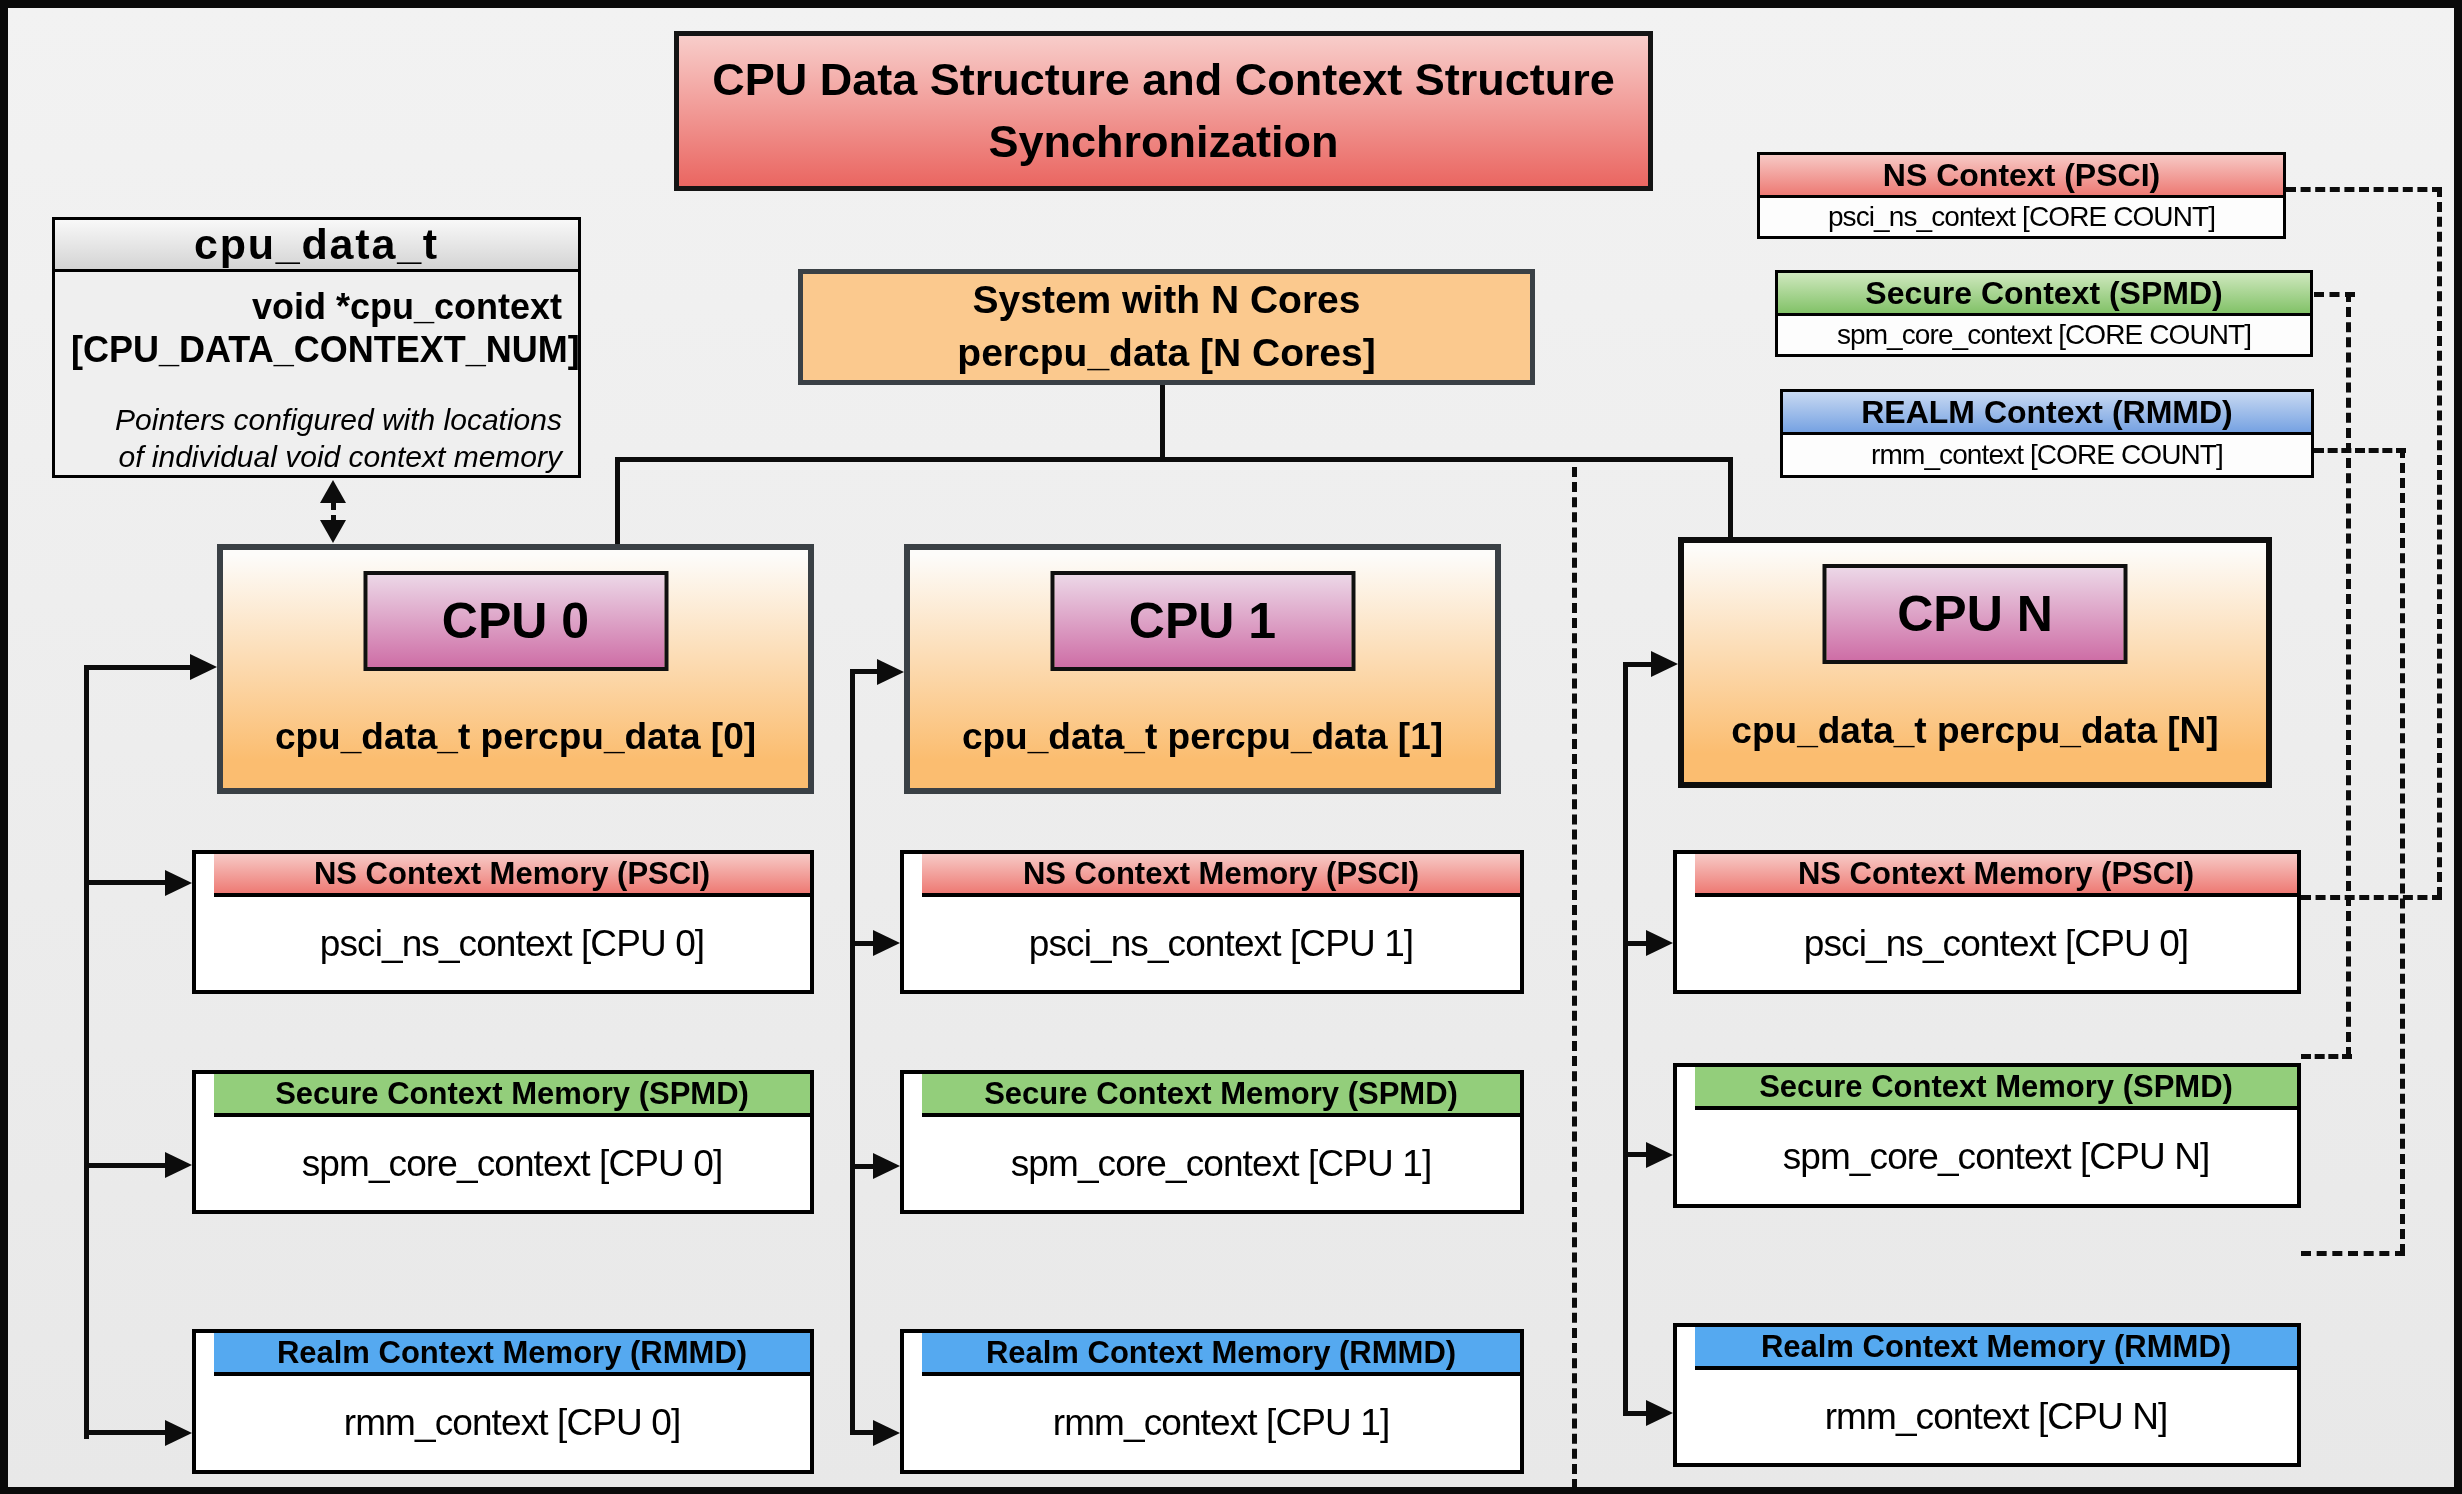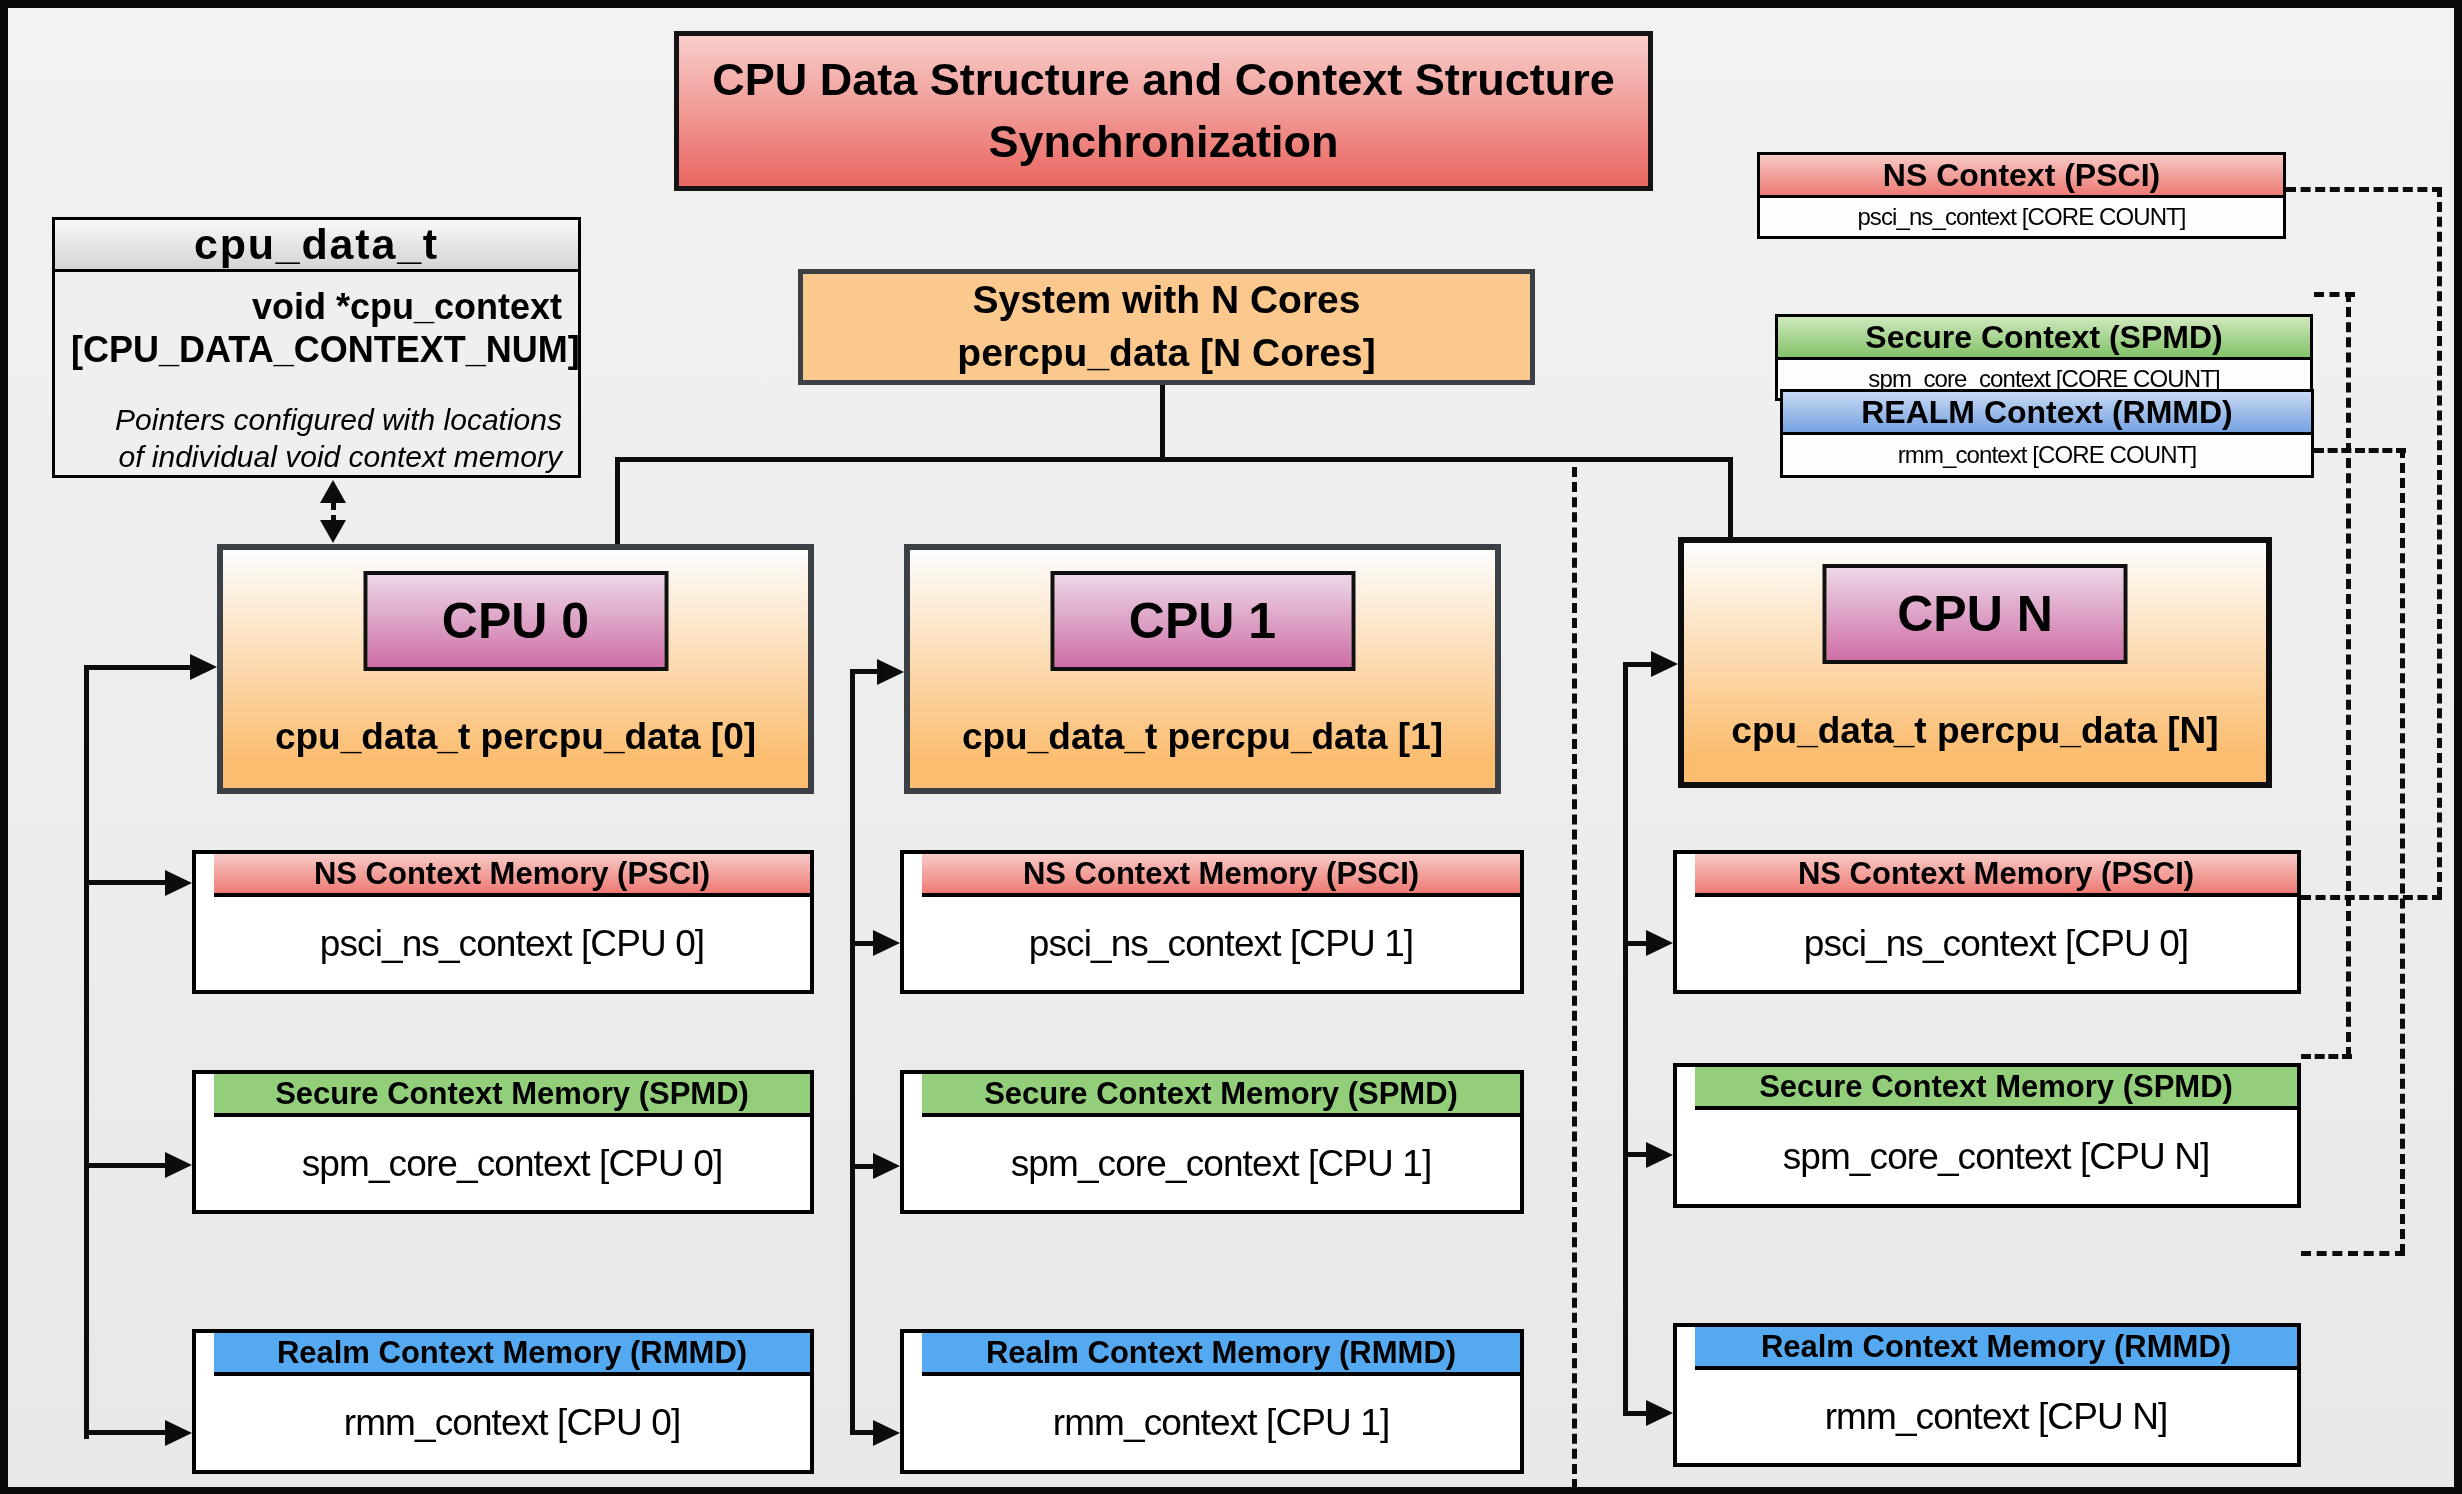--- a/index.html
+++ b/index.html
@@ -34,21 +34,21 @@
   .struct-field{font-weight:bold;font-size:36px;line-height:1.2;}
   .struct-note{font-style:italic;font-size:30px;line-height:1.25;margin-top:30px;}
   
   .legend{border:3.6px solid #000;background:#fff;display:flex;flex-direction:column;}
   .legend-hdr{
     flex:0 0 40px;border-bottom:3.6px solid #000;
     display:flex;align-items:center;justify-content:center;
     font-weight:bold;font-size:32px;
   }
   .legend-body{flex:1;display:flex;align-items:center;justify-content:center;
-    font-size:24px;letter-spacing:-0.9px;background:#fdfdfd;}
+    font-size:28px;letter-spacing:-0.9px;background:#fdfdfd;}
   
   .cpu{
     border:6.2px solid #3a4045;
     background:linear-gradient(#fdfcfa 2%,#fbbd70 88%);
   }
   .cpu.dark{border-color:#0d0d0d;}
   .cpu-label{
     position:absolute;left:50%;transform:translateX(-50%);top:21.4px;
     width:305px;height:100px;border:4.5px solid #101010;
     background:linear-gradient(#ecd7e7,#ce6ea6);
@@ -165,21 +165,21 @@
 
   <div class="box system" style="left:790px;top:261px;width:737px;height:116px;">
     <div>System with N Cores</div>
     <div>percpu_data [N Cores]</div>
   </div>
 
   <div class="box legend" style="left:1749px;top:144px;width:529px;height:87px;">
     <div class="legend-hdr hdr-red-grad">NS Context  (PSCI)</div>
     <div class="legend-body">psci_ns_context [CORE COUNT]</div>
   </div>
-  <div class="box legend" style="left:1767px;top:262px;width:538px;height:87px;margin-top:44px;">
+  <div class="box legend" style="left:1767px;top:262px;width:538px;height:87px;">
     <div class="legend-hdr hdr-green-grad">Secure Context (SPMD)</div>
     <div class="legend-body">spm_core_context [CORE COUNT]</div>
   </div>
   <div class="box legend" style="left:1772px;top:381px;width:534px;height:89px;">
     <div class="legend-hdr hdr-blue-grad">REALM Context (RMMD)</div>
     <div class="legend-body">rmm_context [CORE COUNT]</div>
   </div>
 
   <div class="box cpu" style="left:209px;top:536px;width:597px;height:250px;">
     <div class="cpu-label">CPU 0</div>

